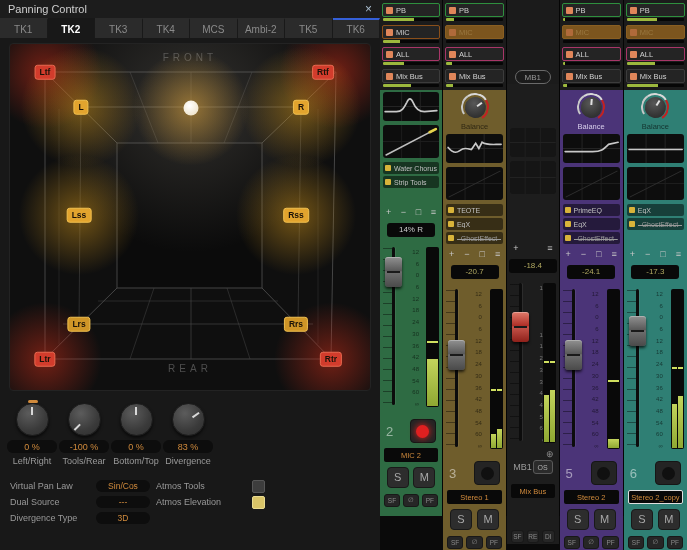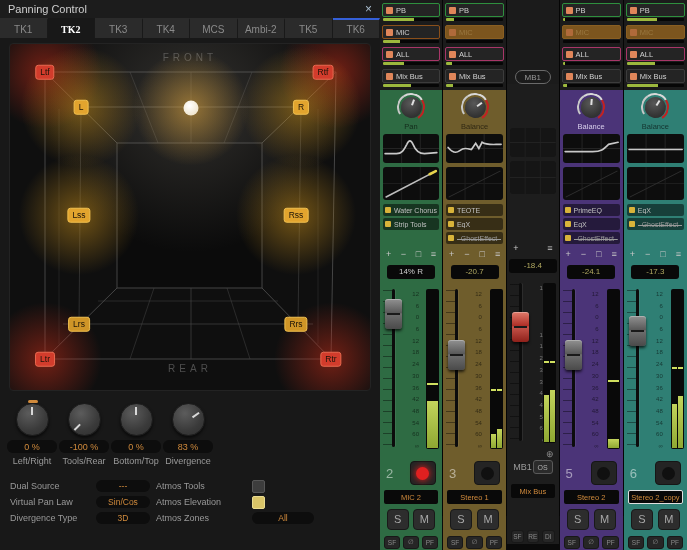--- a/index.html
+++ b/index.html
@@ -8,30 +8,30 @@
   .app { display:flex; width:687px; height:516px;border-radius:25px; }
 
   
   .left-panel { width:380px; height:550px; background:#181818; flex:none; position:relative; }
   .titlebar { height:18px; display:flex; align-items:center; padding:0 8px; background:#1c1c1c; }
   .win-title { color:#cfcfcf; font-size:11px; }
   .close-x { margin-left:auto; color:#a8bccd; font-size:12px; cursor:default; }
   .tab-bar { height:20px; display:flex; background:#232323; }
   .tab { flex:1; display:flex; align-items:center; justify-content:center; font-size:10px;
     color:#8a8a8a; background:#2b2b2b; border-right:1px solid #191919; border-top:2px solid transparent; }
-  .tab.active { background:#181818; color:#ffffff; font-weight:bold;font-family:Liberation Serif, serif; }
+  .tab.active { background:#181818; color:#ffffff; font-weight:bold; }
   .tab.accent { border-top:2px solid #3560d8; }
 
   .panner { position:absolute; left:9px; top:43px; width:362px; height:348px;
     background:#0f0f0f; border:1px solid #232323; border-radius:4px; overflow:hidden; }
   .panner svg.wire { position:absolute; left:0; top:5px; }
   .glow { position:absolute; transform:translate(-50%,-50%); border-radius:50%; pointer-events:none; }
   .dir-label { position:absolute; left:0; width:100%; text-align:center; color:#4e4e4e;
     font-size:10px; letter-spacing:4px; }
-  .chip { position:absolute; transform:translate(-50%,-50%); font-size:8.5px; font-weight:normal;
+  .chip { position:absolute; transform:translate(-50%,-50%); font-size:8.5px; font-weight:bold;
     color:#1a1208; padding:2px 4px; border-radius:3px; line-height:1; }
   .chip.red { background:#d23c2c; border:1px solid #e86a50; }
   .chip.yellow { background:#e2a42e; border:1px solid #f0c050; }
   .chip.yellow.dim2 { background:#cf9527; }
   .puck { position:absolute; transform:translate(-50%,-50%); width:15px; height:15px;
     border-radius:50%; background:radial-gradient(circle at 40% 35%, #ffffff, #f0e6d0 70%, #d8c090); }
 
   .knob-row { position:absolute; left:6px; top:403px; display:flex; }
   .knob-col { width:52px; display:flex; flex-direction:column; align-items:center; }
   .knob { width:33px; height:33px; border-radius:50%; position:relative;
@@ -245,45 +245,41 @@
         </div>
         <div class="knob-col">
           <div class="knob" style="--a: 55deg;"></div>
           <div class="knob-value">83 %</div>
           <div class="knob-label">Divergence</div>
         </div>
       </div>
     <div class="settings" id="settings">
         <div class="set-col l">
           <div class="set-row">
+            <span class="set-label">Virtual Pan Law</span>
+            <div class="set-value">Sin/Cos</div>
+          </div>
+          <div class="set-row">
             <span class="set-label">Dual Source</span>
             <div class="set-value">---</div>
-          </div>
-          <div class="set-row">
-            <span class="set-label">Virtual Pan Law</span>
-            <div class="set-value">Sin/Cos</div>
           </div>
           <div class="set-row">
             <span class="set-label">Divergence Type</span>
             <div class="set-value">3D</div>
           </div>
         </div>
         <div class="set-col r">
           <div class="set-row">
             <span class="set-label">Atmos Tools</span>
             <div class="checkbox"></div>
           </div>
           <div class="set-row">
             <span class="set-label">Atmos Elevation</span>
             <div class="checkbox checked"></div>
           </div>
-          <div class="set-row">
-            <span class="set-label">Atmos Zones</span>
-            <div class="set-value wide">All</div>
-          </div>
         </div>
       </div>
   </div>
 
   <div class="mixer" id="mixer">
       <div class="strip">
         <div class="inputs">
           <div class="in-row">
             <div class="in-box pb">
               <span class="swatch"></span>
@@ -315,26 +311,20 @@
             <div class="in-box bus">
               <span class="swatch"></span>
               <span class="in-label">Mix Bus</span>
             </div>
             <div class="in-meter">
               <div class="in-meter-fill" style="width: 50%;"></div>
             </div>
           </div>
         </div>
         <div style="background: rgb(46, 107, 67); flex: 1 1 0%; display: flex; flex-direction: column;">
-          <div class="knob-sec">
-            <div class="sknob-wrap">
-              <div class="sknob" style="--a: 8deg;"></div>
-            </div>
-            <div class="sknob-label">Pan</div>
-          </div>
           <div class="disp eq"><svg width="100%" height="100%" viewBox="0 0 54 28" preserveAspectRatio="none">
               <path d="M18 0 L18 28" stroke="#242424" stroke-width="1" fill="none" stroke-linecap="round"></path>
               <path d="M36 0 L36 28" stroke="#242424" stroke-width="1" fill="none" stroke-linecap="round"></path>
               <path d="M0 14 L54 14" stroke="#242424" stroke-width="1" fill="none" stroke-linecap="round"></path>
               <path d="M2 19 L13 19 C18 19 20 16 23 10 C25 5.5 27 5.5 29 10 C31 15 34 19 40 19 L52 18" stroke="#c8c8c8" stroke-width="1.6" fill="none" stroke-linecap="round"></path>
             </svg></div>
           <div class="disp dyn"><svg width="100%" height="100%" viewBox="0 0 54 32" preserveAspectRatio="none">
               <path d="M18 0 L18 32" stroke="#1d1d1d" stroke-width="1" fill="none" stroke-linecap="round"></path>
               <path d="M36 0 L36 32" stroke="#1d1d1d" stroke-width="1" fill="none" stroke-linecap="round"></path>
               <path d="M0 16 L54 16" stroke="#1d1d1d" stroke-width="1" fill="none" stroke-linecap="round"></path>

